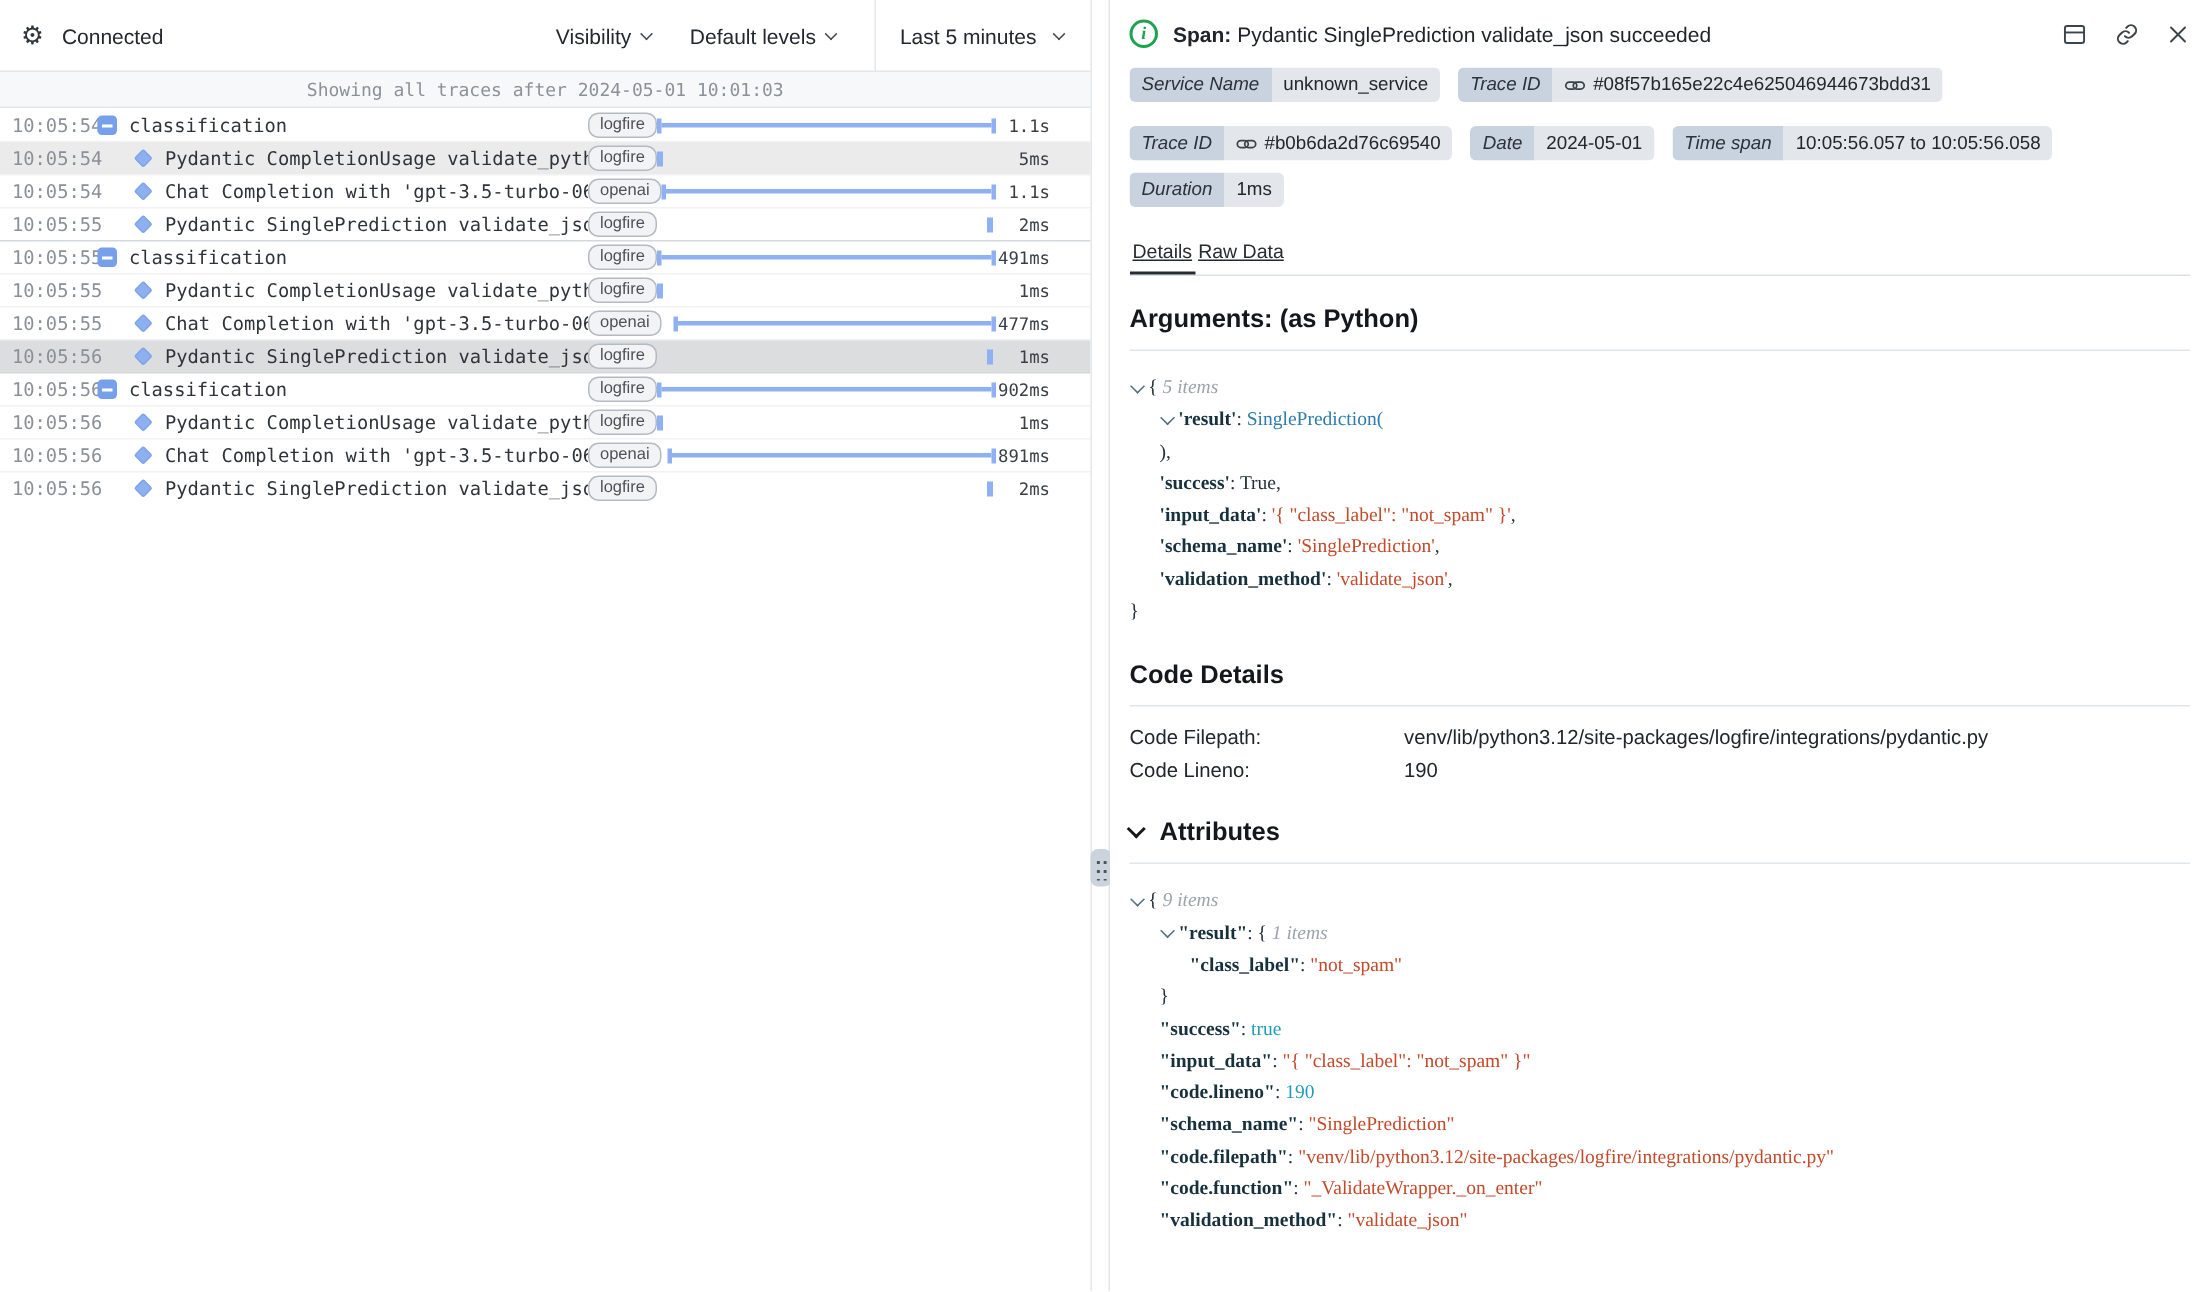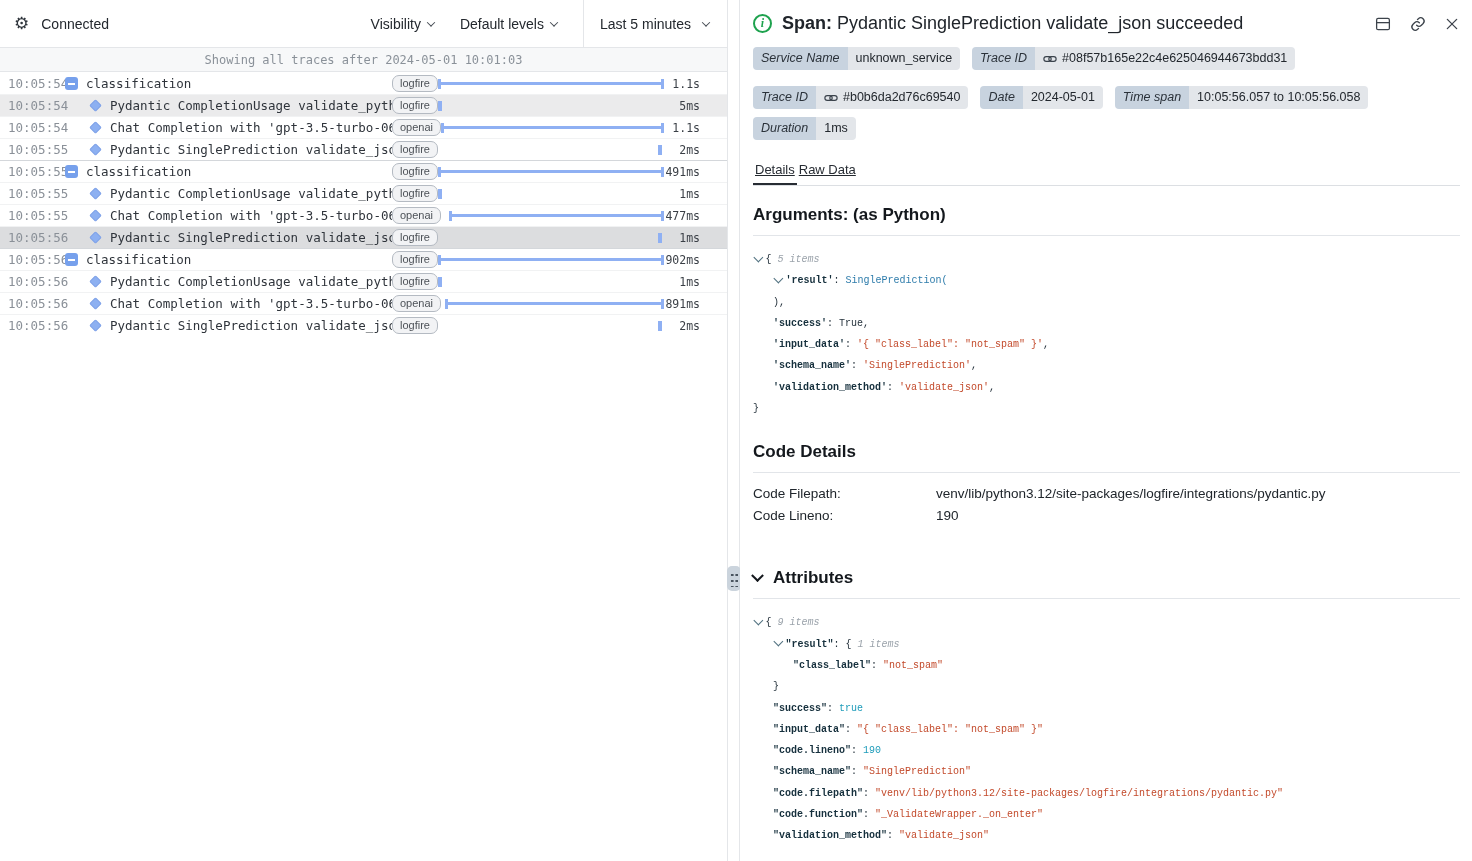--- a/index.html
+++ b/index.html
@@ -63,21 +63,21 @@
           background-size:4.5px 6px; background-position:0 1px; }
 
   
   .right-panel { position:absolute; left:740px; top:0; width:732px; height:861px; background:#fff;
                  padding:0 12px 0 13px; overflow:hidden; }
   .rp-header { display:flex; align-items:center; gap:10px; padding-top:13px; }
   .info-icon { flex:none; width:19px; height:19px; border:2px solid #1ea24e; border-radius:50%;
                color:#1ea24e; display:flex; align-items:center; justify-content:center;
                font-size:12px; font-weight:bold; font-style:italic;
                font-family:"Liberation Serif", serif; }
-  .rp-title { font-size:18px; color:#20252b; }
+  .rp-title { font-size:14px; color:#20252b; }
   .rp-title b { font-weight:700; }
   .rp-icons { margin-left:auto; display:flex; gap:17px; color:#3c434b; align-items:center; }
   .rp-icons .ibtn { cursor:pointer; display:flex; }
 
   .badges-row { display:flex; flex-wrap:wrap; gap:8px 12px; margin-top:13px; }
   .badge { display:flex; border-radius:4px; overflow:hidden; font-size:12.5px; line-height:19px; }
   .badge-label { background:#c8d3df; color:#2b323a; font-style:italic; padding:2px 8px;
                  white-space:nowrap; }
   .badge-value { background:#e3e6ea; color:#23282e; padding:2px 8px; display:flex;
                  align-items:center; gap:5px; white-space:nowrap; }
@@ -87,21 +87,21 @@
   .tab { padding:5px 2px 8px; font-size:13px; color:#272c33; cursor:pointer; }
   .tab.active { box-shadow:inset 0 -2px 0 #272c33; }
 
   .sec-heading { font-size:17px; font-weight:700; color:#14181d; margin-top:19px;
                  display:flex; align-items:center; }
   .sec-hr { border:none; border-top:1px solid #e2e5e9; margin:10px 0 10px; }
   .attr-chev { width:9px; height:9px; border-right:2.2px solid #14181d;
                border-bottom:2.2px solid #14181d; transform:rotate(45deg) translate(-2px,-2px);
                margin-right:11px; display:inline-block; cursor:pointer; }
 
-  .code { font-family:Liberation Mono, monospace; font-size:10px; line-height:21.3px;
+  .code { font-family:Liberation Serif, serif; font-size:13px; line-height:21.3px;
           color:#26333d; margin-top:13px; }
   .code-line { white-space:pre; }
   .chev { display:inline-block; width:6.5px; height:6.5px; border-right:1.5px solid #50707f;
           border-bottom:1.5px solid #50707f; transform:rotate(45deg) translateY(-3px);
           margin-right:6px; cursor:pointer; }
   .sg-plain { color:#26333d; }
   .sg-punct { color:#26333d; }
   .sg-key   { color:#16303d; font-weight:600; }
   .sg-str   { color:#c34a2b; }
   .sg-blue  { color:#2e7cab; }
@@ -416,21 +416,21 @@
         <div class="cd-row">
           <span class="cd-label">Code Filepath:</span>
           <span class="cd-value">venv/lib/python3.12/site-packages/logfire/integrations/pydantic.py</span>
         </div>
         <div class="cd-row">
           <span class="cd-label">Code Lineno:</span>
           <span class="cd-value">190</span>
         </div>
       </div>
 
-    <div class="sec-heading" style="margin-top:41px">
+    <div class="sec-heading" style="margin-top:20px">
       <span class="attr-chev"></span>
       <span>Attributes</span>
     </div>
     <hr class="sec-hr">
     <div class="code">
         <div class="code-line" style="padding-left: 0px;"><span class="chev"></span><span class="sg-punct">{ </span><span class="sg-items">9 items</span></div>
         <div class="code-line" style="padding-left: 20px;"><span class="chev"></span><span class="sg-key">"result"</span><span class="sg-punct">: </span><span class="sg-punct">{ </span><span class="sg-items">1 items</span></div>
         <div class="code-line" style="padding-left: 40px;"><span class="sg-key">"class_label"</span><span class="sg-punct">: </span><span class="sg-str">"not_spam"</span></div>
         <div class="code-line" style="padding-left: 20px;"><span class="sg-plain">}</span></div>
         <div class="code-line" style="padding-left: 20px;"><span class="sg-key">"success"</span><span class="sg-punct">: </span><span class="sg-lit">true</span></div>

